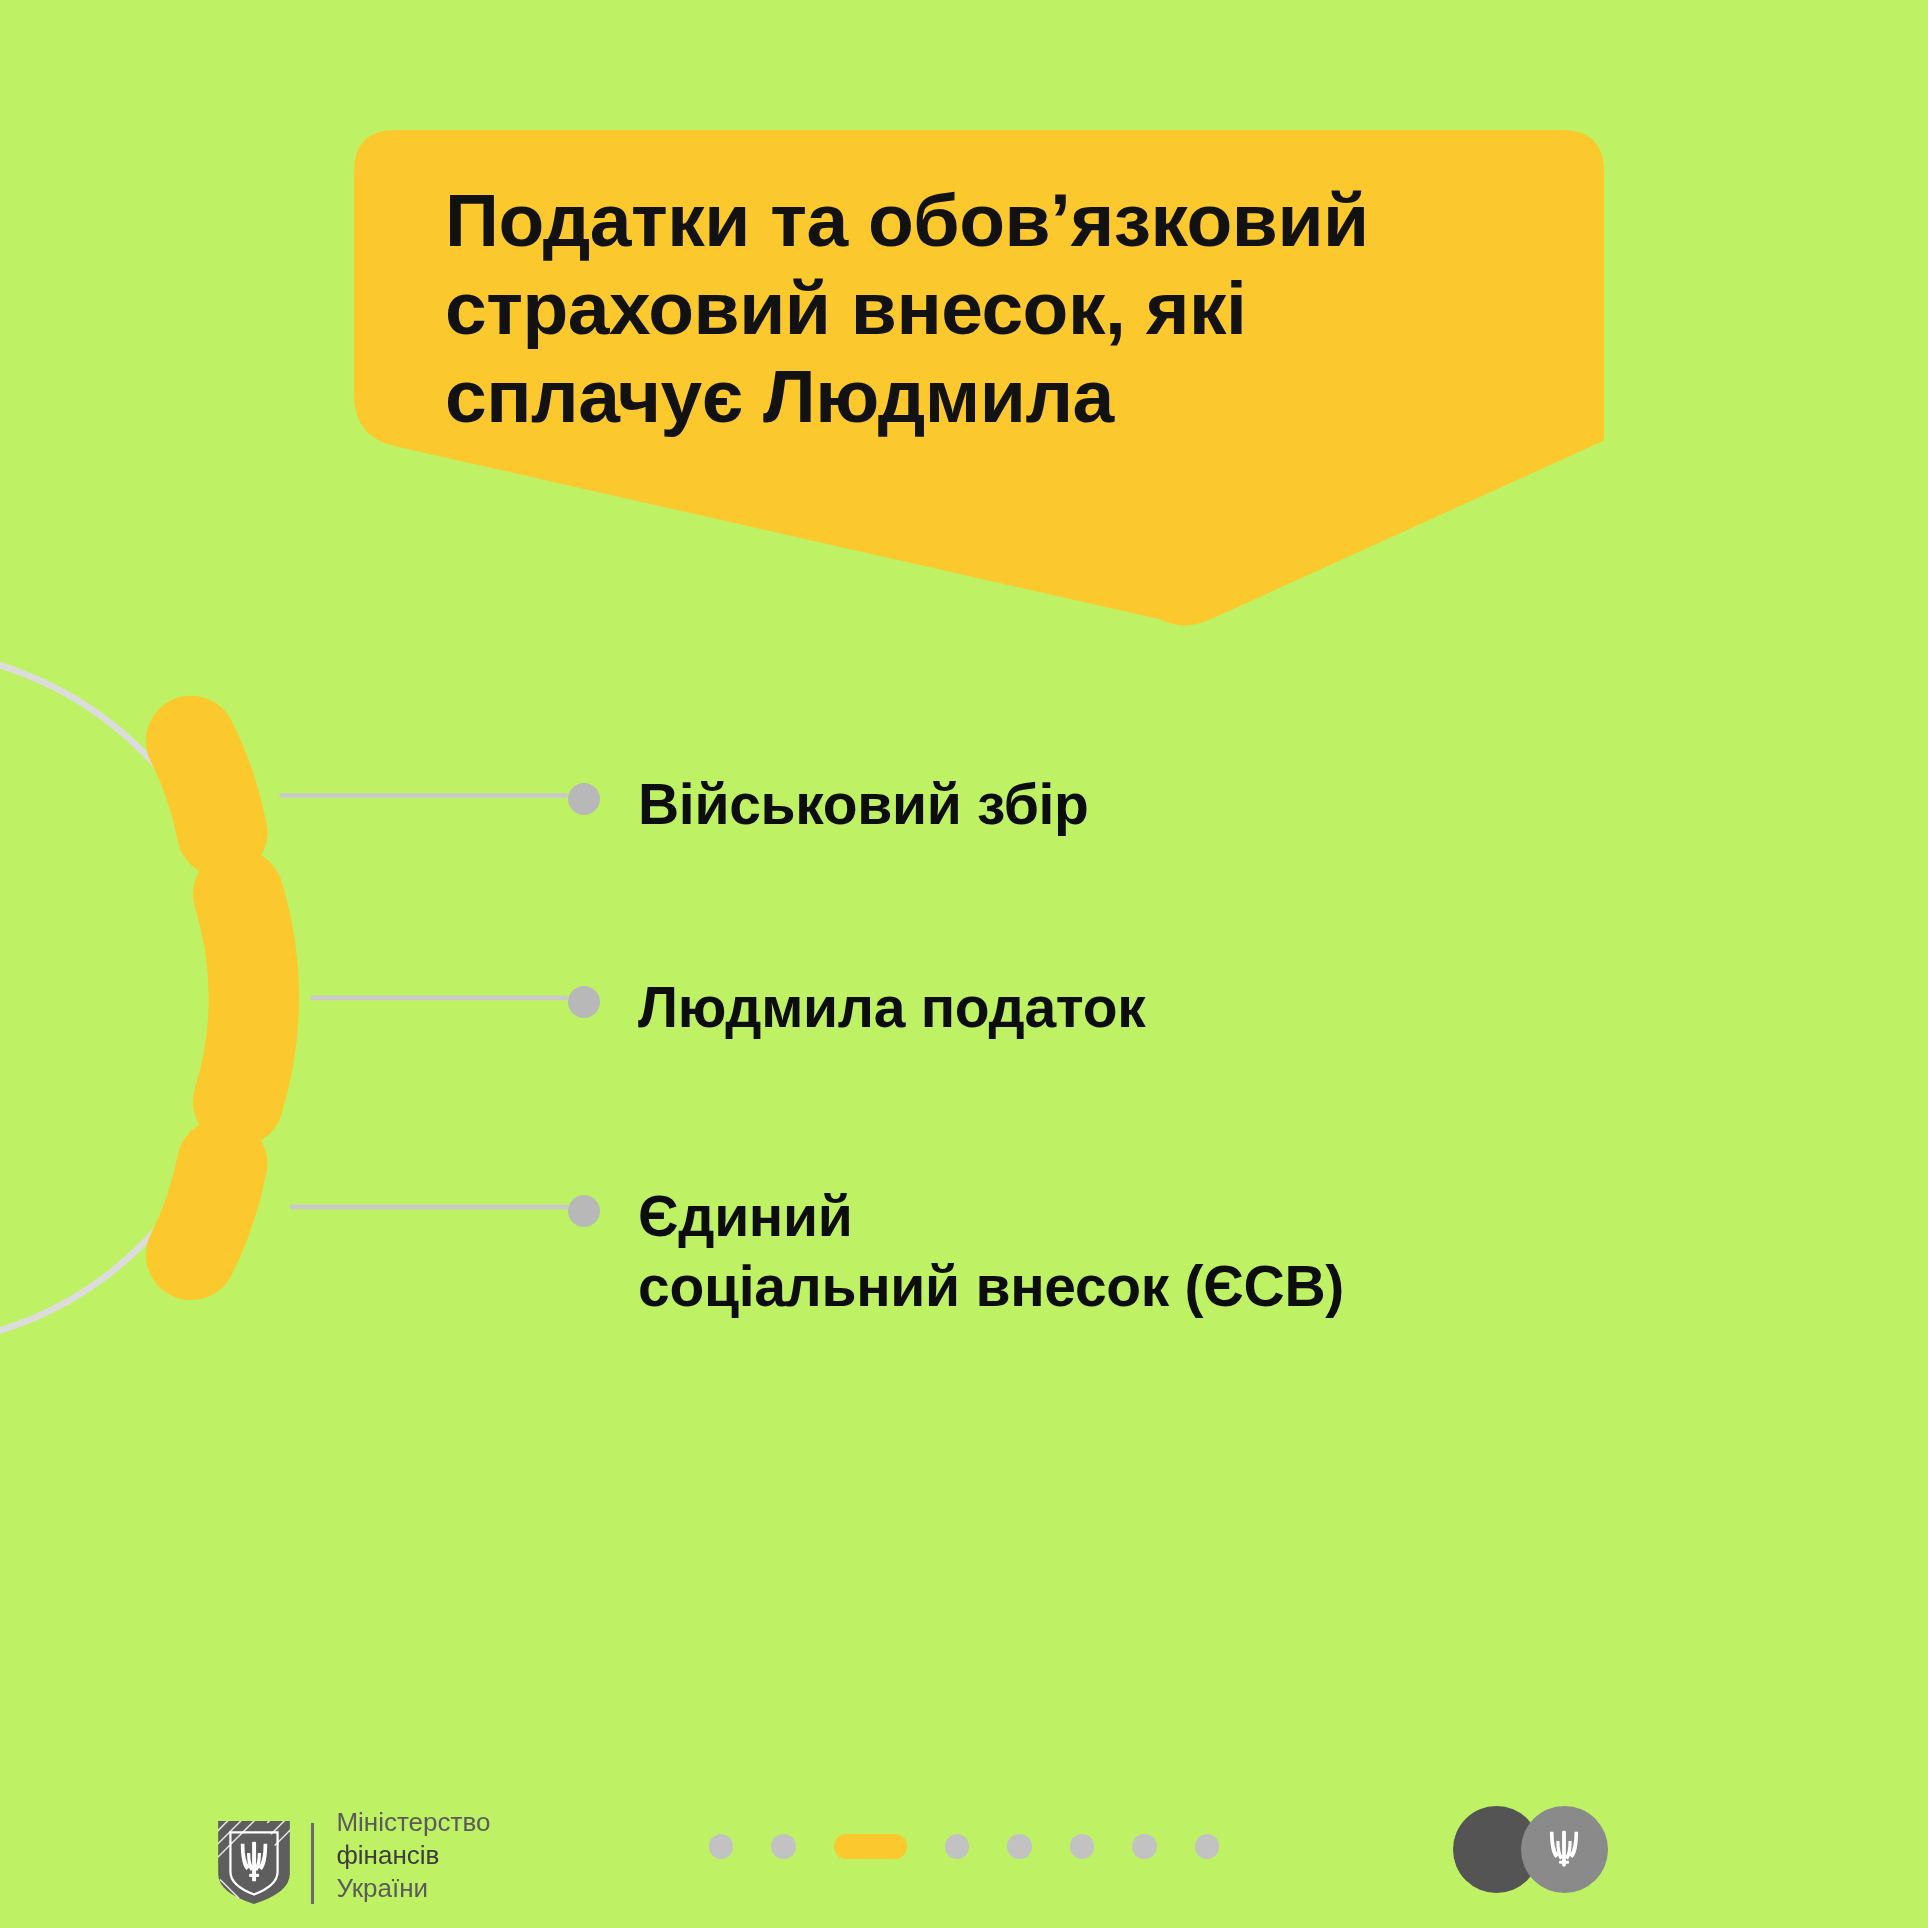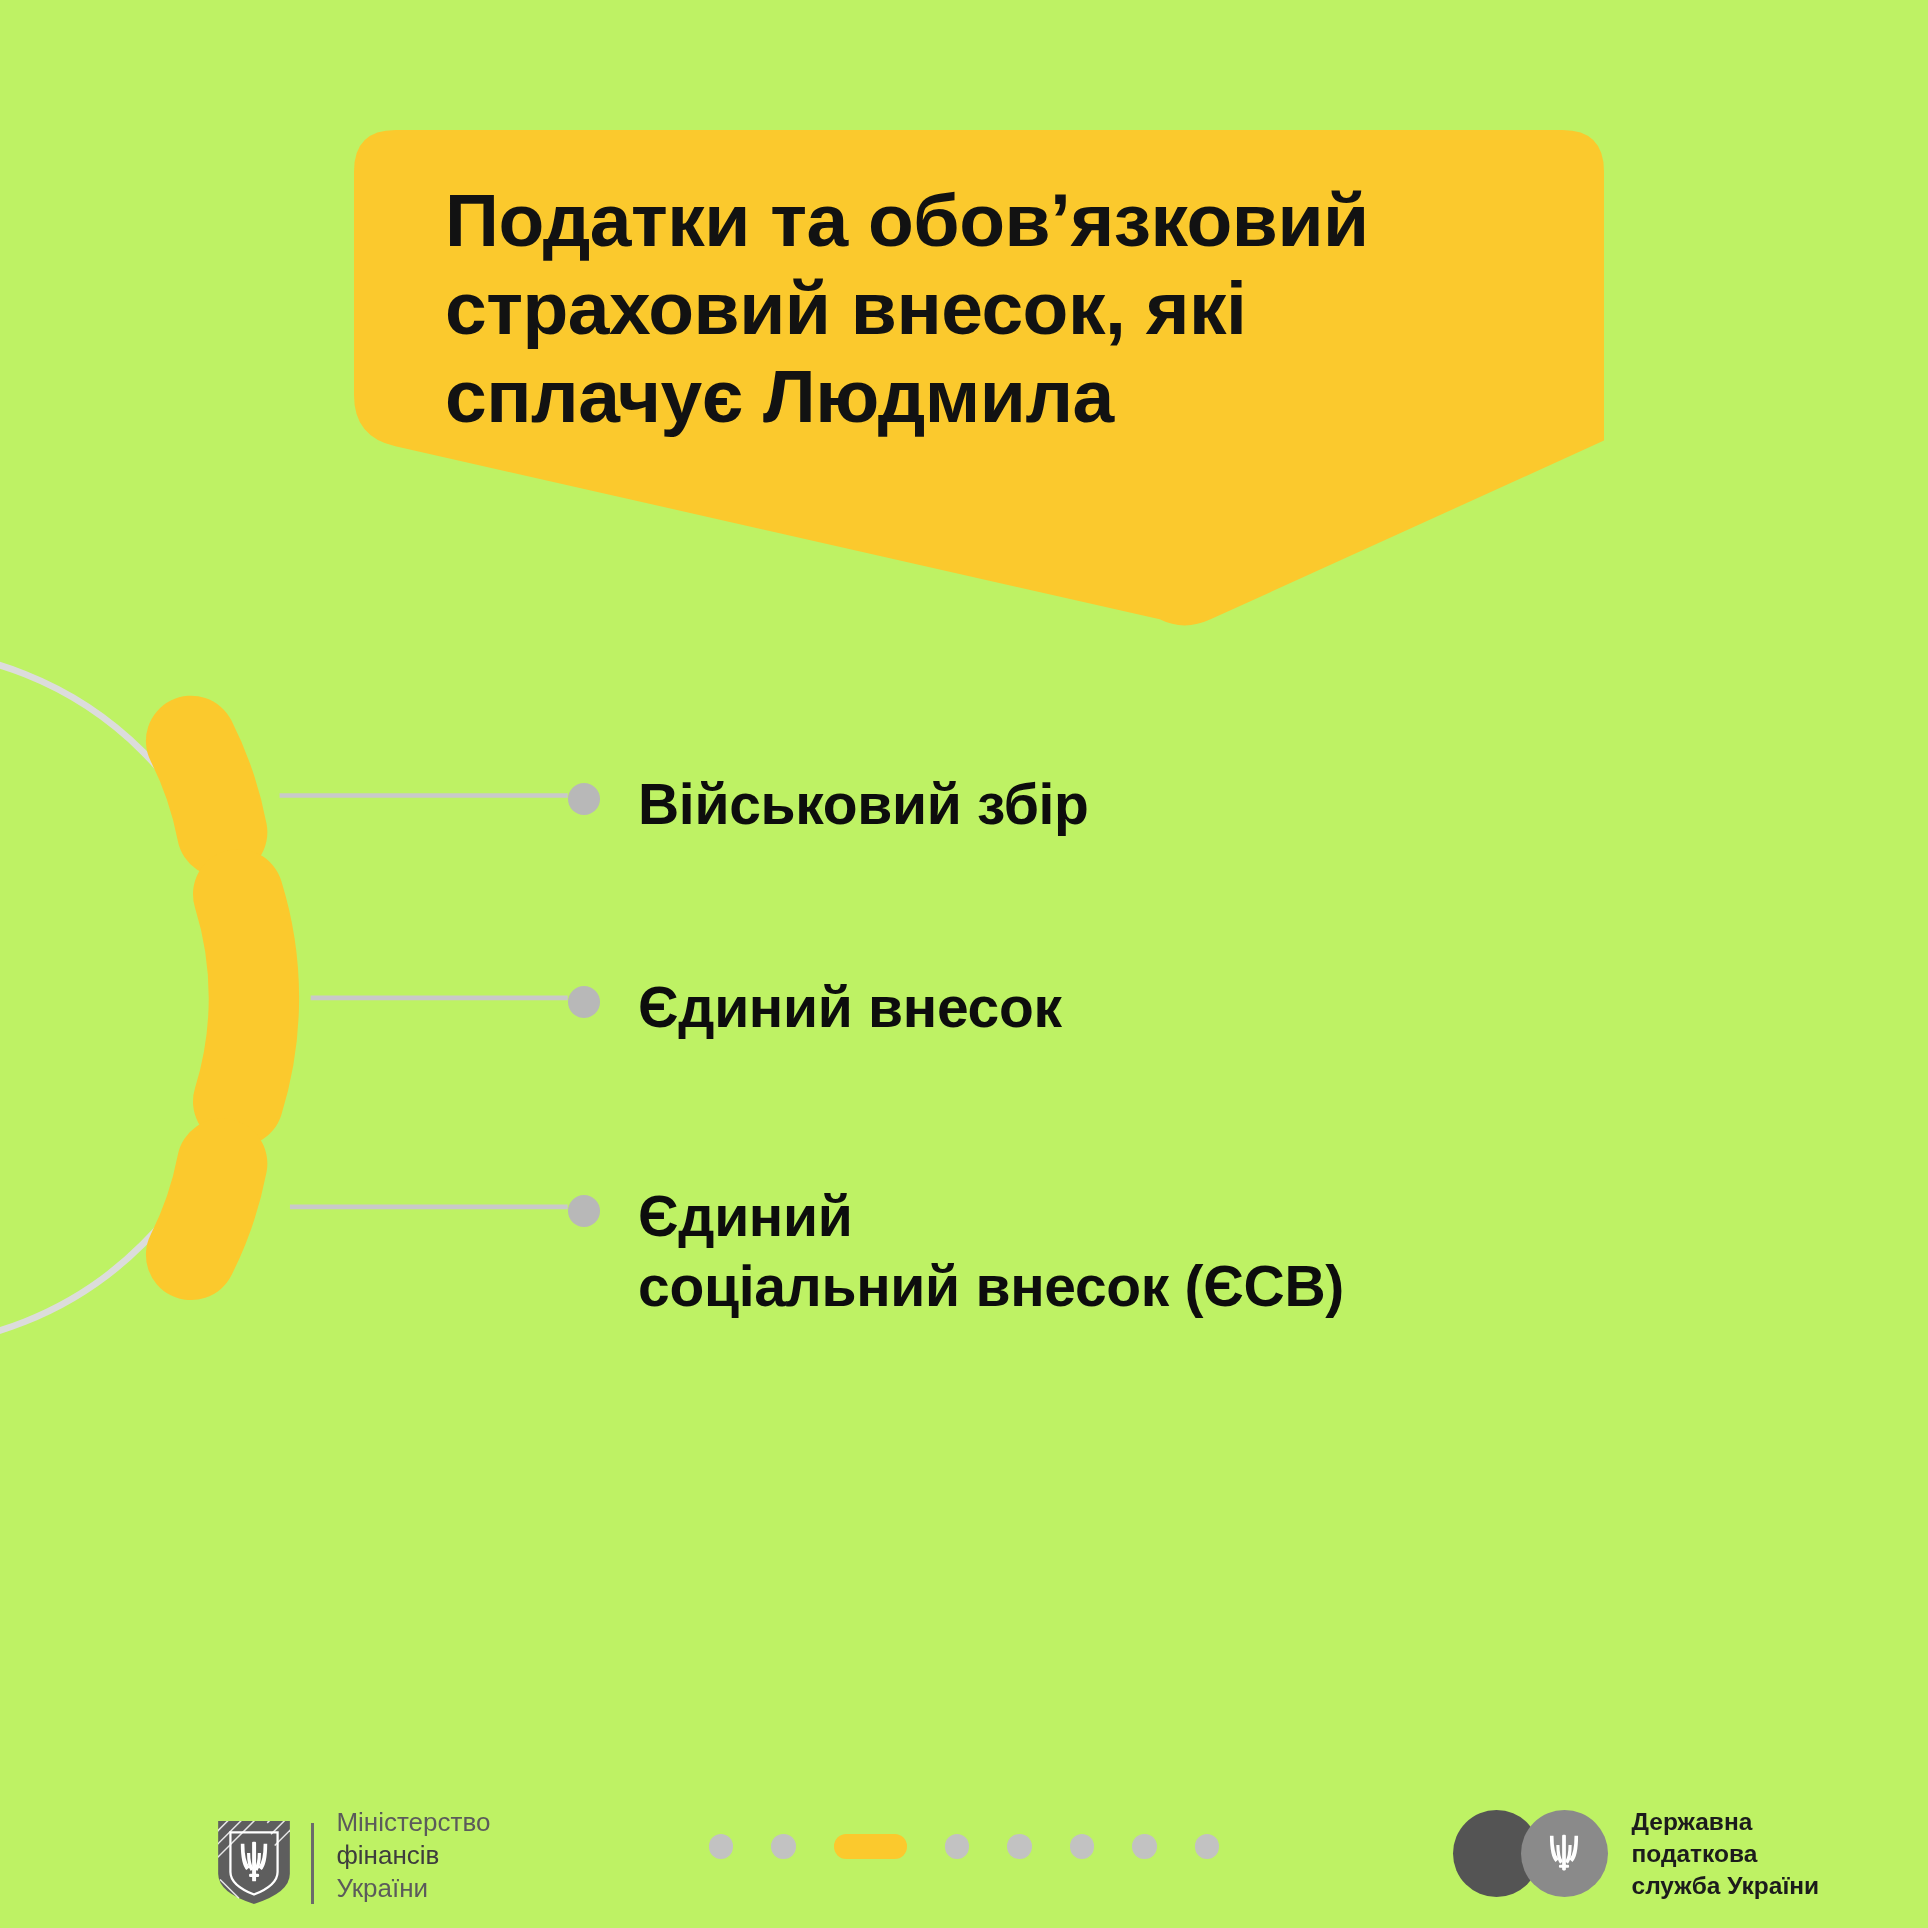--- a/index.html
+++ b/index.html
@@ -215,21 +215,21 @@
 
   <div id="items">
 
     <div class="item" style="left:568px; top:770px;">
       <span class="item-bullet"></span>
       <span class="item-label">Військовий збір</span>
     </div>
 
     <div class="item" style="left:568px; top:973px;">
       <span class="item-bullet"></span>
-      <span class="item-label">Єдиний внесок</span>
+      <span class="item-label">Людмила податок</span>
     </div>
 
     <div class="item" style="left:568px; top:1182px;">
       <span class="item-bullet"></span>
       <span class="item-label">Єдиний
 соціальний внесок (ЄСВ)</span>
     </div>
 
   </div>
 
@@ -271,25 +271,20 @@
         <g fill="#ffffff">
           <rect x="17" y="4" width="4" height="38" rx="1.2"></rect>
           <path d="M4 5 q0 22 6 28 l3.2 -2.8 q-5.4 -7 -5.4 -25.2 z"></path>
           <path d="M34 5 q0 22 -6 28 l-3.2 -2.8 q5.4 -7 5.4 -25.2 z"></path>
           <path d="M10.8 15 q0 15 4 20 l2.9 -2.6 q-3.5 -5.2 -3.5 -17.4 z"></path>
           <path d="M27.2 15 q0 15 -4 20 l-2.9 -2.6 q3.5 -5.2 3.5 -17.4 z"></path>
           <rect x="13.6" y="36" width="10.8" height="3.2" rx="1.2"></rect>
         </g>
       </svg>
     </div>
-    <div class="dps-text">
-      <div>Державна</div>
-      <div>податкова</div>
-      <div>служба України</div>
-    </div>
   </div>
 
   <div id="pagination">
     <span class="pg-dot"></span>
     <span class="pg-dot"></span>
     <span class="pg-dot active"></span>
     <span class="pg-dot"></span>
     <span class="pg-dot"></span>
     <span class="pg-dot"></span>
     <span class="pg-dot"></span>

